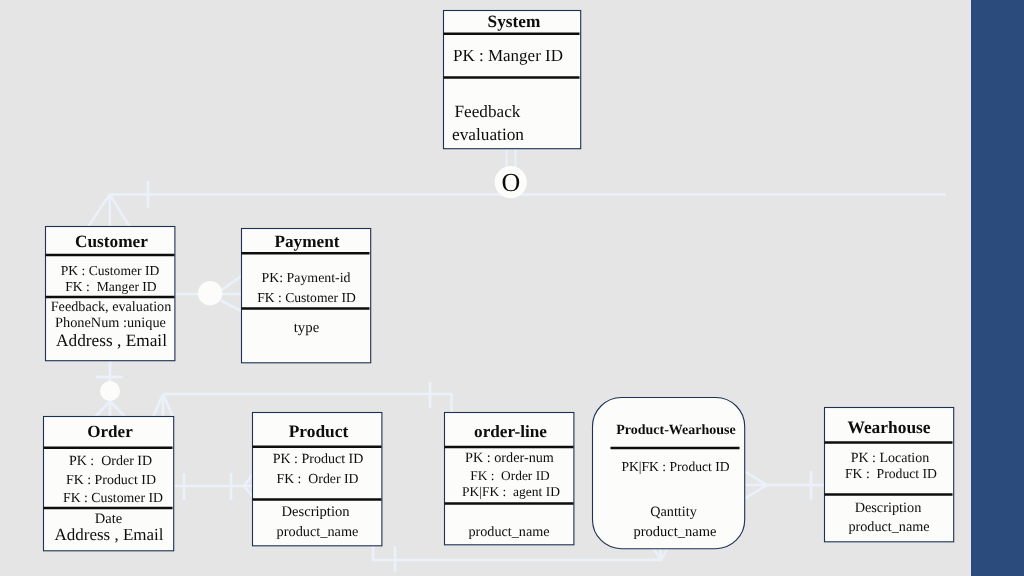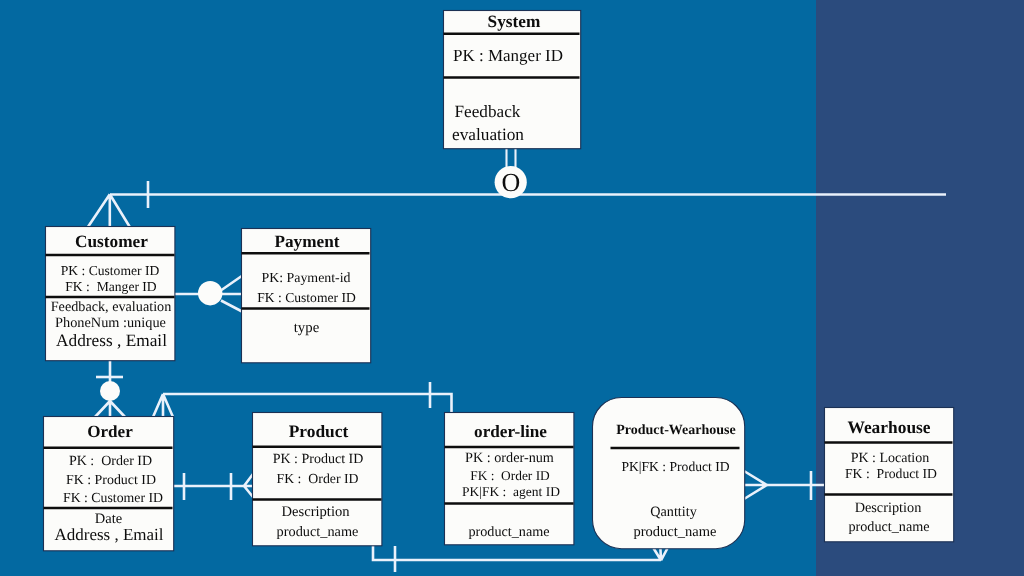--- a/index.html
+++ b/index.html
@@ -1,19 +1,19 @@
 <!DOCTYPE html>
 <html><head>
 <meta charset="utf-8">
 <title>ER Diagram</title>
 <style>
   html,body{margin:0;padding:0;}
   body{width:1024px;height:576px;overflow:hidden;background:#2b4b7d;
        font-family:"Liberation Serif",serif;}
-  #stage{position:relative;width:816px;height:576px;background:#0369a1;}
+  #stage{position:relative;width:971px;height:576px;background:#e5e5e5;}
   svg.layer{position:absolute;left:0;top:0;width:1024px;height:576px;}
   text{font-family:"Liberation Serif",serif;fill:#0d0d0d;
         -webkit-font-smoothing:antialiased;text-rendering:geometricPrecision;}
   text.ttl{font-weight:bold;}
 </style>
 </head>
 <body>
 
 <div id="stage">
 

